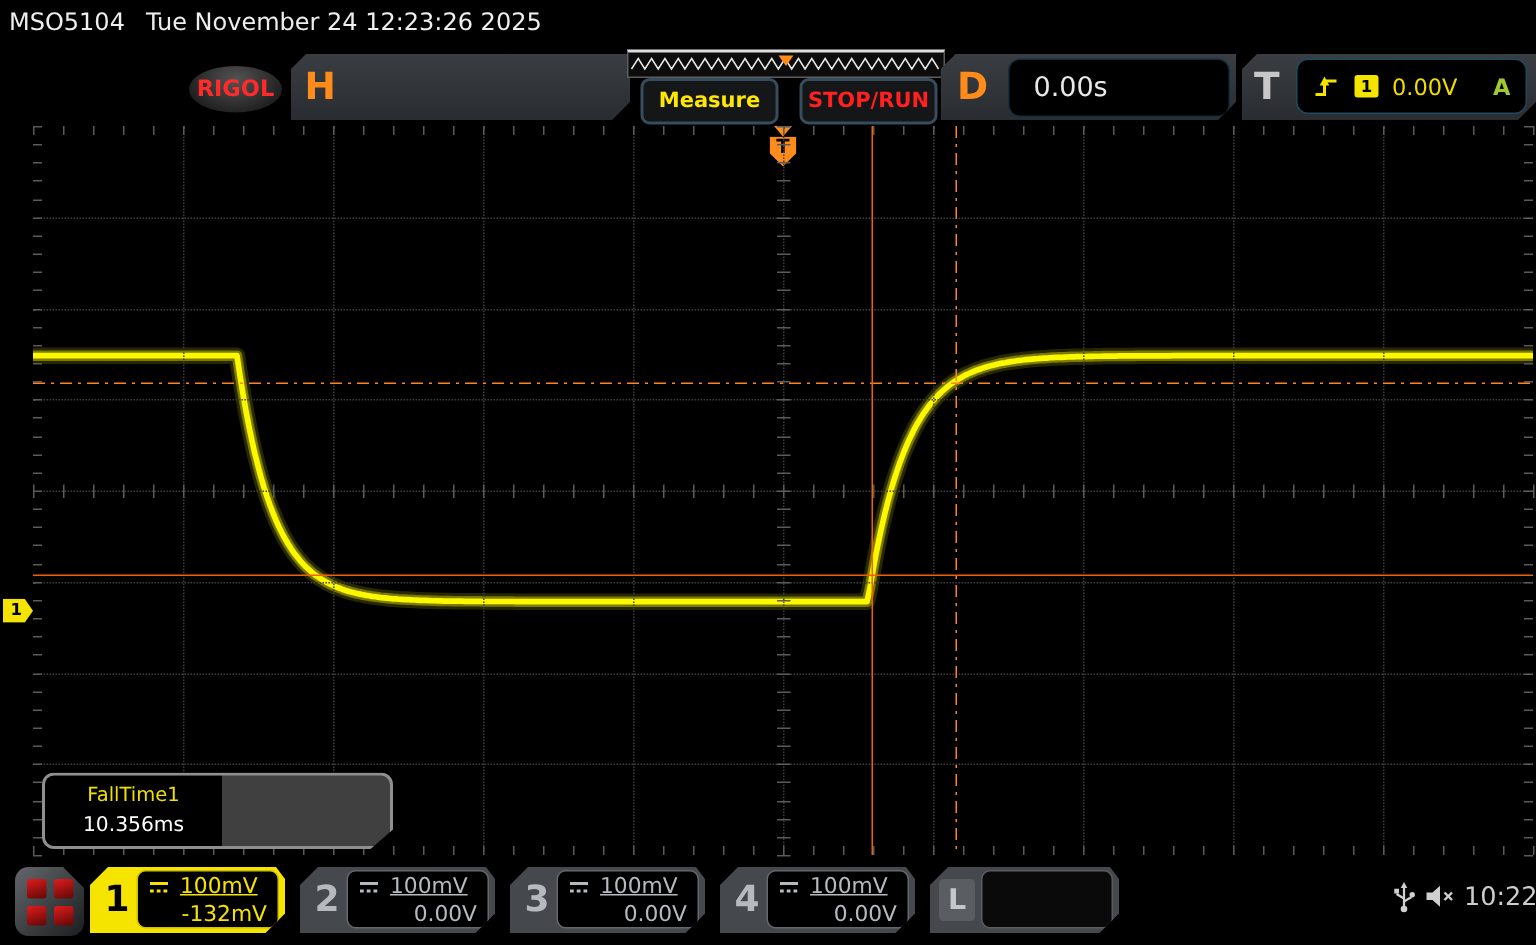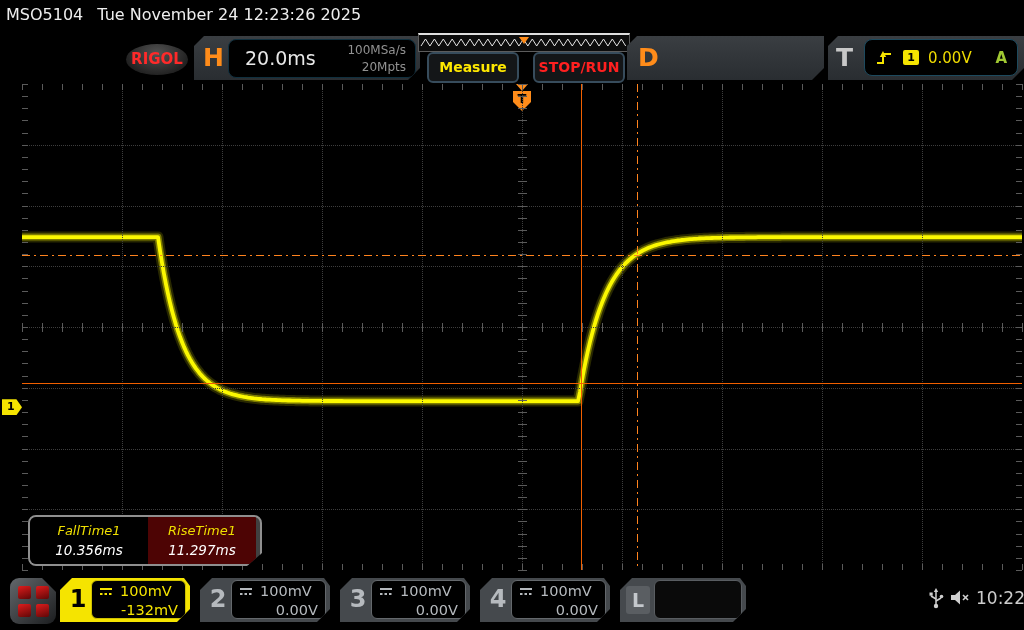--- a/index.html
+++ b/index.html
@@ -68,21 +68,21 @@
              color:#000;font-weight:bold;font-size:13px;text-align:center;line-height:15px;}
   
   #ch1-marker{left:2px;top:399px;width:20px;height:16px;background:#f5e400;
               clip-path:polygon(0 0,72% 0,100% 50%,72% 100%,0 100%);
               color:#000;font-weight:bold;font-size:11px;text-align:left;
               padding-left:5px;line-height:16px;box-sizing:border-box;}
 
   
   #meas-panel{left:28px;top:515px;width:230px;height:47px;background:#404040;
               border:2px solid #8f8f8f;border-radius:8px;display:flex;overflow:hidden;
-              clip-path:polygon(0 0,100% 0,100% calc(100% - 13px),calc(100% - 15px) 100%,0 100%);font-style:italic;}
+              clip-path:polygon(0 0,100% 0,100% calc(100% - 13px),calc(100% - 15px) 100%,0 100%);}
   .meas-cell{display:flex;flex-direction:column;justify-content:center;text-align:center;
              padding-top:1px;}
   .meas-cell .mname{color:#efdf00;font-size:13px;line-height:1.45;}
   .meas-cell .mval{color:#fff;font-size:13.5px;line-height:1.35;}
   #meas-cell-0{width:118px;background:#000;}
   #meas-cell-1{width:108px;background:#4d0404;}
 
   
   #menu-btn{left:10px;top:578px;width:46px;height:46px;border-radius:9px;
             background:linear-gradient(135deg,#63676b,#1b1d1f);
@@ -93,21 +93,21 @@
   .ch-box{position:absolute;top:578px;width:130px;height:44px;background:#45494d;
           clip-path:polygon(12px 0,calc(100% - 6px) 0,100% 8px,100% calc(100% - 13px),calc(100% - 13px) 100%,0 100%,0 12px);}
   .ch-box.active{background:#f5e400;}
   .ch-num{position:absolute;left:7px;top:7px;width:22px;text-align:center;
           font-size:24px;font-weight:bold;color:#b6babe;}
   .active .ch-num{color:#000;}
   .ch-inner{position:absolute;left:31px;top:2px;right:4px;bottom:3px;background:#000;
             border:1px solid #64686c;border-radius:6px;padding:1px 7px 0 7px;
             font-size:14.5px;color:#b6babe;line-height:1.3;box-sizing:border-box;}
   .active .ch-inner{border-color:#cfc100;color:#f5e400;}
-  .ch-row1{display:flex;align-items:center;gap:6px;}
+  .ch-row1{display:flex;align-items:center;gap:6px;text-decoration:underline;}
   .ch-row2{text-align:right;}
   #logic-box{left:620px;top:578px;width:126px;height:44px;}
   #logic-tab{position:absolute;left:6px;top:8px;width:24px;height:28px;background:#5a5e62;
              border-radius:3px;color:#c4c8cc;font-size:19px;font-weight:bold;
              text-align:center;line-height:28px;}
   #logic-inner{position:absolute;left:34px;top:2px;right:4px;bottom:3px;background:#0a0a0a;
                border:1px solid #595d61;border-radius:6px;color:#aeaeae;font-size:10px;
                text-align:center;white-space:pre;line-height:1.85;padding-top:2px;
                box-sizing:border-box;letter-spacing:0.5px;}
   #usb-icon{left:928px;top:586px;}
@@ -121,41 +121,37 @@
 
   <div id="topline" class="abs">
     <span>MSO5104</span>
     <span>Tue November 24 12:23:26 2025</span>
   </div>
 
   <div id="stop-pill" class="abs">RIGOL</div>
 
   <div id="h-panel" class="abs tb-panel">
     <div id="h-key" class="abs tb-key orange">H</div>
-    <div id="h-inner" class="tb-inner">
-      <div id="h-timebase" class="abs">20.0ms</div>
-      <div id="h-rates" class="abs">
-        <div>100MSa/s</div>
-        <div>20Mpts</div>
-      </div>
-    </div>
   </div>
 
   <div id="membar" class="abs">
     <svg id="membar-zigzag" width="208" height="15">
         <polyline points="2.0,11 6.5,4 10.9,11 15.4,4 19.8,11 24.3,4 28.7,11 33.2,4 37.6,11 42.1,4 46.5,11 51.0,4 55.4,11 59.9,4 64.3,11 68.8,4 73.2,11 77.7,4 82.1,11 86.5,4 91.0,11 95.5,4 99.9,11 104.4,4 108.8,11 113.3,4 117.7,11 122.2,4 126.6,11 131.1,4 135.5,11 140.0,4 144.4,11 148.8,4 153.3,11 157.8,4 162.2,11 166.7,4 171.1,11 175.6,4 180.0,11 184.5,4 188.9,11 193.3,4 197.8,11 202.3,4 206.7,11" fill="none" stroke="#e6e6e6" stroke-width="1"></polyline>
       </svg>
     <div id="mem-tri" class="abs"></div>
   </div>
 
   <div id="stoprun-btn" class="abs tb-btn">STOP/RUN</div>
   <div id="measure-btn" class="abs tb-btn">Measure</div>
 
   <div id="d-panel" class="abs tb-panel">
     <div id="d-key" class="abs tb-key orange">D</div>
+    <div id="d-inner" class="tb-inner">
+      <div id="d-value" class="abs">0.00s</div>
+    </div>
   </div>
 
   <div id="t-panel" class="abs tb-panel">
     <div id="t-key" class="abs tb-key">T</div>
     <div id="t-inner" class="tb-inner">
       <svg width="19" height="16">
         <path d="M2 13 H8 V6" stroke="#f5e400" stroke-width="2" fill="none"></path>
         <path d="M8 1 L4.8 7 H11.2 Z" fill="#f5e400"></path>
         <path d="M9 4 H16" stroke="#f5e400" stroke-width="2" fill="none"></path>
       </svg>
@@ -470,24 +466,20 @@
       <div class="cursor-solid-v" style="left: 559px;"></div>
       <div class="cursor-dd-v" style="left: 615px;"></div>
     </div>
   <div id="ch1-marker" class="abs" style="top: 399.19px;">1</div>
 
   <div id="meas-panel" class="abs">
     <div id="meas-cell-0" class="meas-cell">
       <div class="mname">FallTime1</div>
       <div class="mval">10.356ms</div>
     </div>
-    <div id="meas-cell-1" class="meas-cell">
-      <div class="mname">RiseTime1</div>
-      <div class="mval">11.297ms</div>
-    </div>
   </div>
 
   <div id="menu-btn" class="abs">
     <div class="menu-sq"></div>
     <div class="menu-sq"></div>
     <div class="menu-sq"></div>
     <div class="menu-sq"></div>
   </div>
 
   <div class="ch-box active" style="left:60px">

